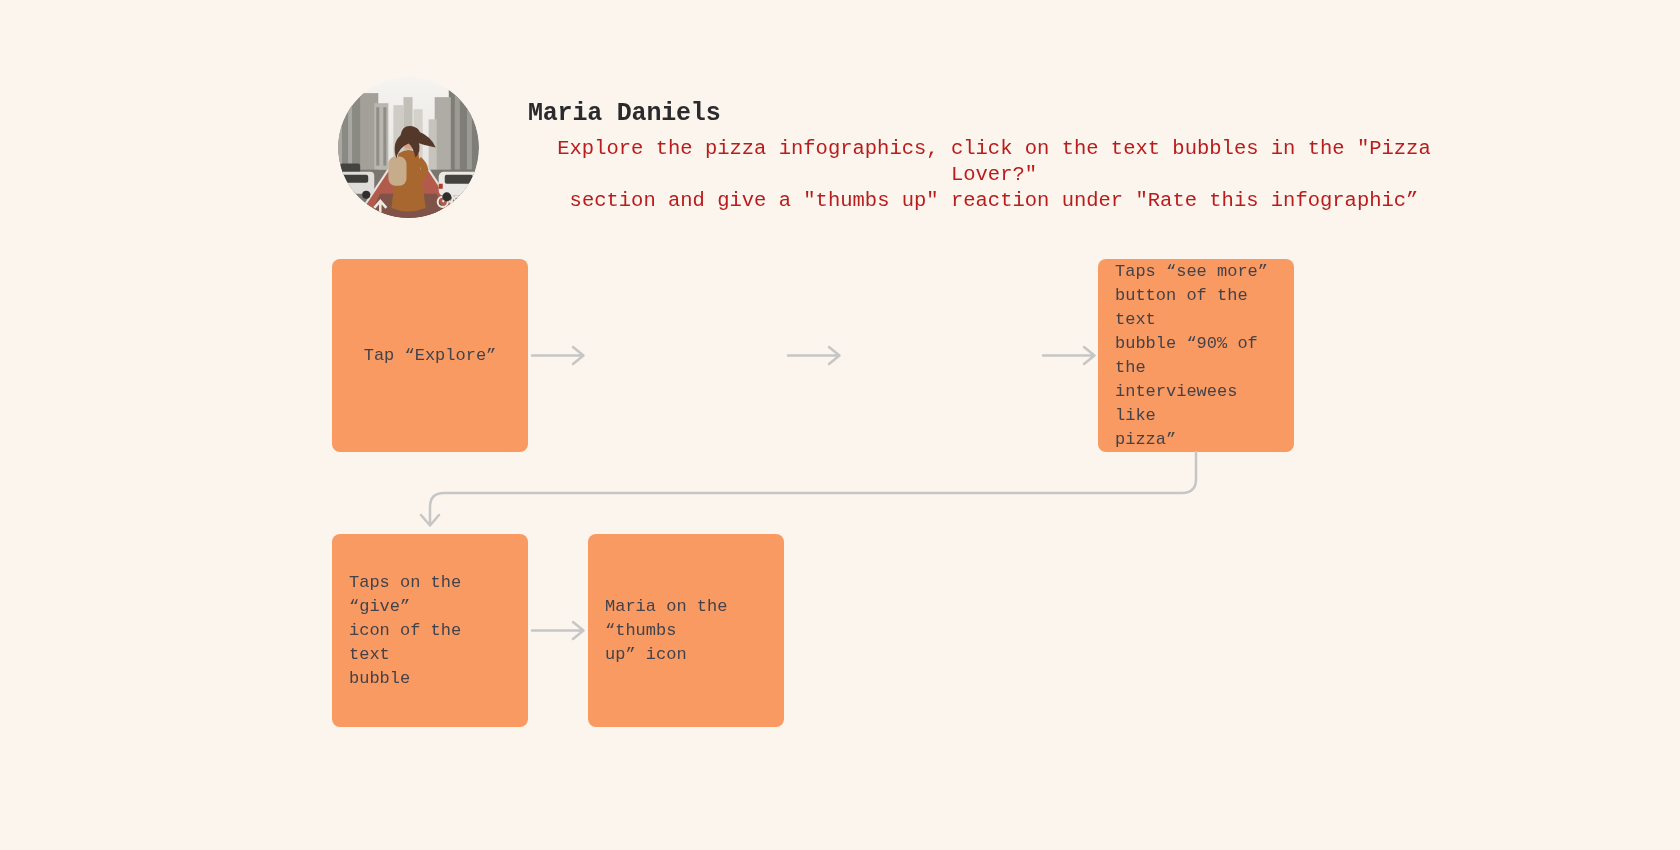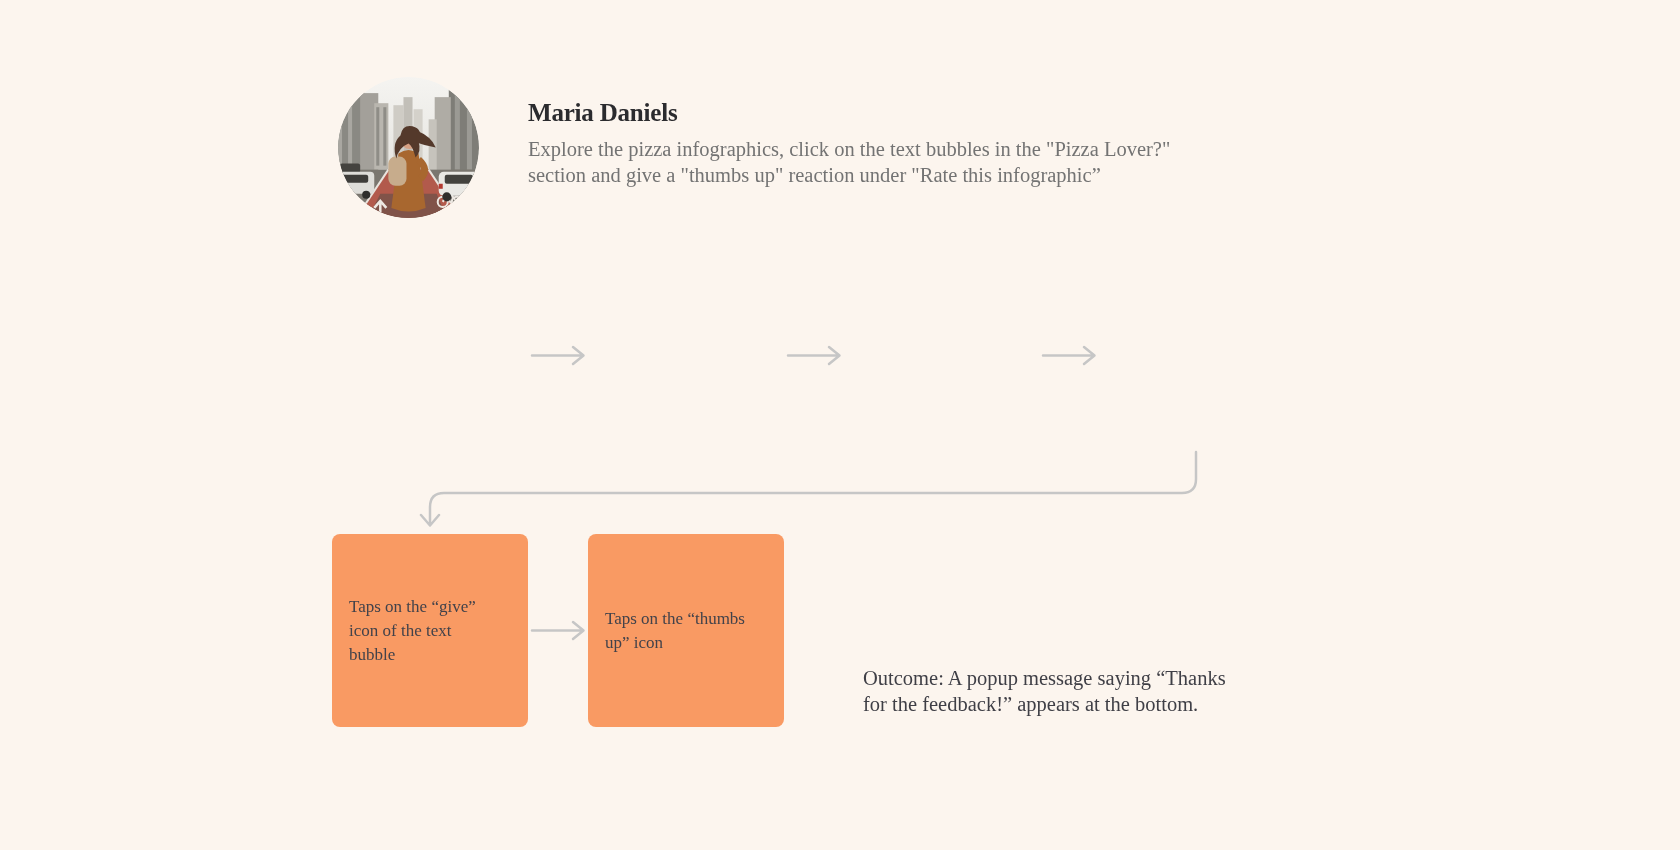--- a/index.html
+++ b/index.html
@@ -1,33 +1,34 @@
 <!DOCTYPE html>
 <html><head>
 <meta charset="utf-8">
 <style>
   html,body{margin:0;padding:0;background:#FCF5EE;}
   .canvas{
     position:relative;width:1460px;height:850px;background:#FCF5EE;
-    font-family:Liberation Serif, serif;overflow:hidden;
+    font-family:Liberation Mono, monospace;overflow:hidden;
   }
   
   .avatar{
     position:absolute;left:338px;top:77px;width:141px;height:141px;
     border-radius:50%;overflow:hidden;
   }
   .avatar svg{display:block;width:141px;height:141px;}
   .profile-name{
     position:absolute;left:528px;top:99px;
     font-size:25px;font-weight:700;color:#2B2B2E;letter-spacing:-0.2px;
   }
   .task-desc{
     position:absolute;left:528px;top:136px;
-    font-size:20.5px;line-height:26px;color:#737373;
+    font-size:20.5px;line-height:26px;color:#b91c1c;
     white-space:pre-line;
+    text-align:center;
   }
   
   .step{
     position:absolute;width:196px;height:193px;border-radius:8px;
     background:#F99A63;display:flex;align-items:center;
     box-sizing:border-box;padding:0 17px;
   }
   .step .step-label{
     font-size:17px;line-height:24px;color:#42424A;white-space:pre-line;
     width:100%;
@@ -119,34 +120,42 @@
         <path d="M62 58 Q64 47 74 49 Q85 52 80 64 Q83 74 77 80 Q74 68 70 66 Q60 70 58 81 Q53 66 62 58 Z" fill="#54392B"></path>
         <path d="M78 53 Q93 59 97 70 Q86 68 78 65 Z" fill="#54392B"></path>
       </g>
     </svg>
   </div>
 
   <div class="profile-name">Maria Daniels</div>
   <div class="task-desc">Explore the pizza infographics, click on the text bubbles in the "Pizza Lover?"
 section and give a "thumbs up" reaction under "Rate this infographic”</div>
 
+  <div class="step r1 c1 center">
+    <span class="step-label">Tap “Explore”</span>
+  </div>
+  <div class="step r1 c4">
+    <span class="step-label">Taps “see more”
+button of the text
+bubble “90% of the
+interviewees like
+pizza”</span>
+  </div>
   <div class="step r2 c1">
     <span class="step-label">Taps on the “give”
 icon of the text
 bubble</span>
   </div>
   <div class="step r2 c2">
-    <span class="step-label">Taps on the “thumbs
+    <span class="step-label">Maria on the “thumbs
 up” icon</span>
   </div>
 
   <svg class="overlay" viewBox="0 0 1680 850" aria-hidden="true">
     <path d="M532 355.5 H582 M573 347 L583.5 355.5 L573 364"></path>
     <path d="M788 355.5 H838 M829 347 L839.5 355.5 L829 364"></path>
     <path d="M1043 355.5 H1093 M1084 347 L1094.5 355.5 L1084 364"></path>
     <path d="M1196 452 L1196 479 Q1196 493 1182 493 L444 493 Q430 493 430 507 L430 524 M421 515 L430 525.5 L439 515"></path>
     <path d="M532 630.5 H582 M573 622 L583.5 630.5 L573 639"></path>
   </svg>
 
-  <div class="outcome">Outcome: A popup message saying “Thanks
-for the feedback!” appears at the bottom.</div>
 
 </div>
 
 </body></html>

